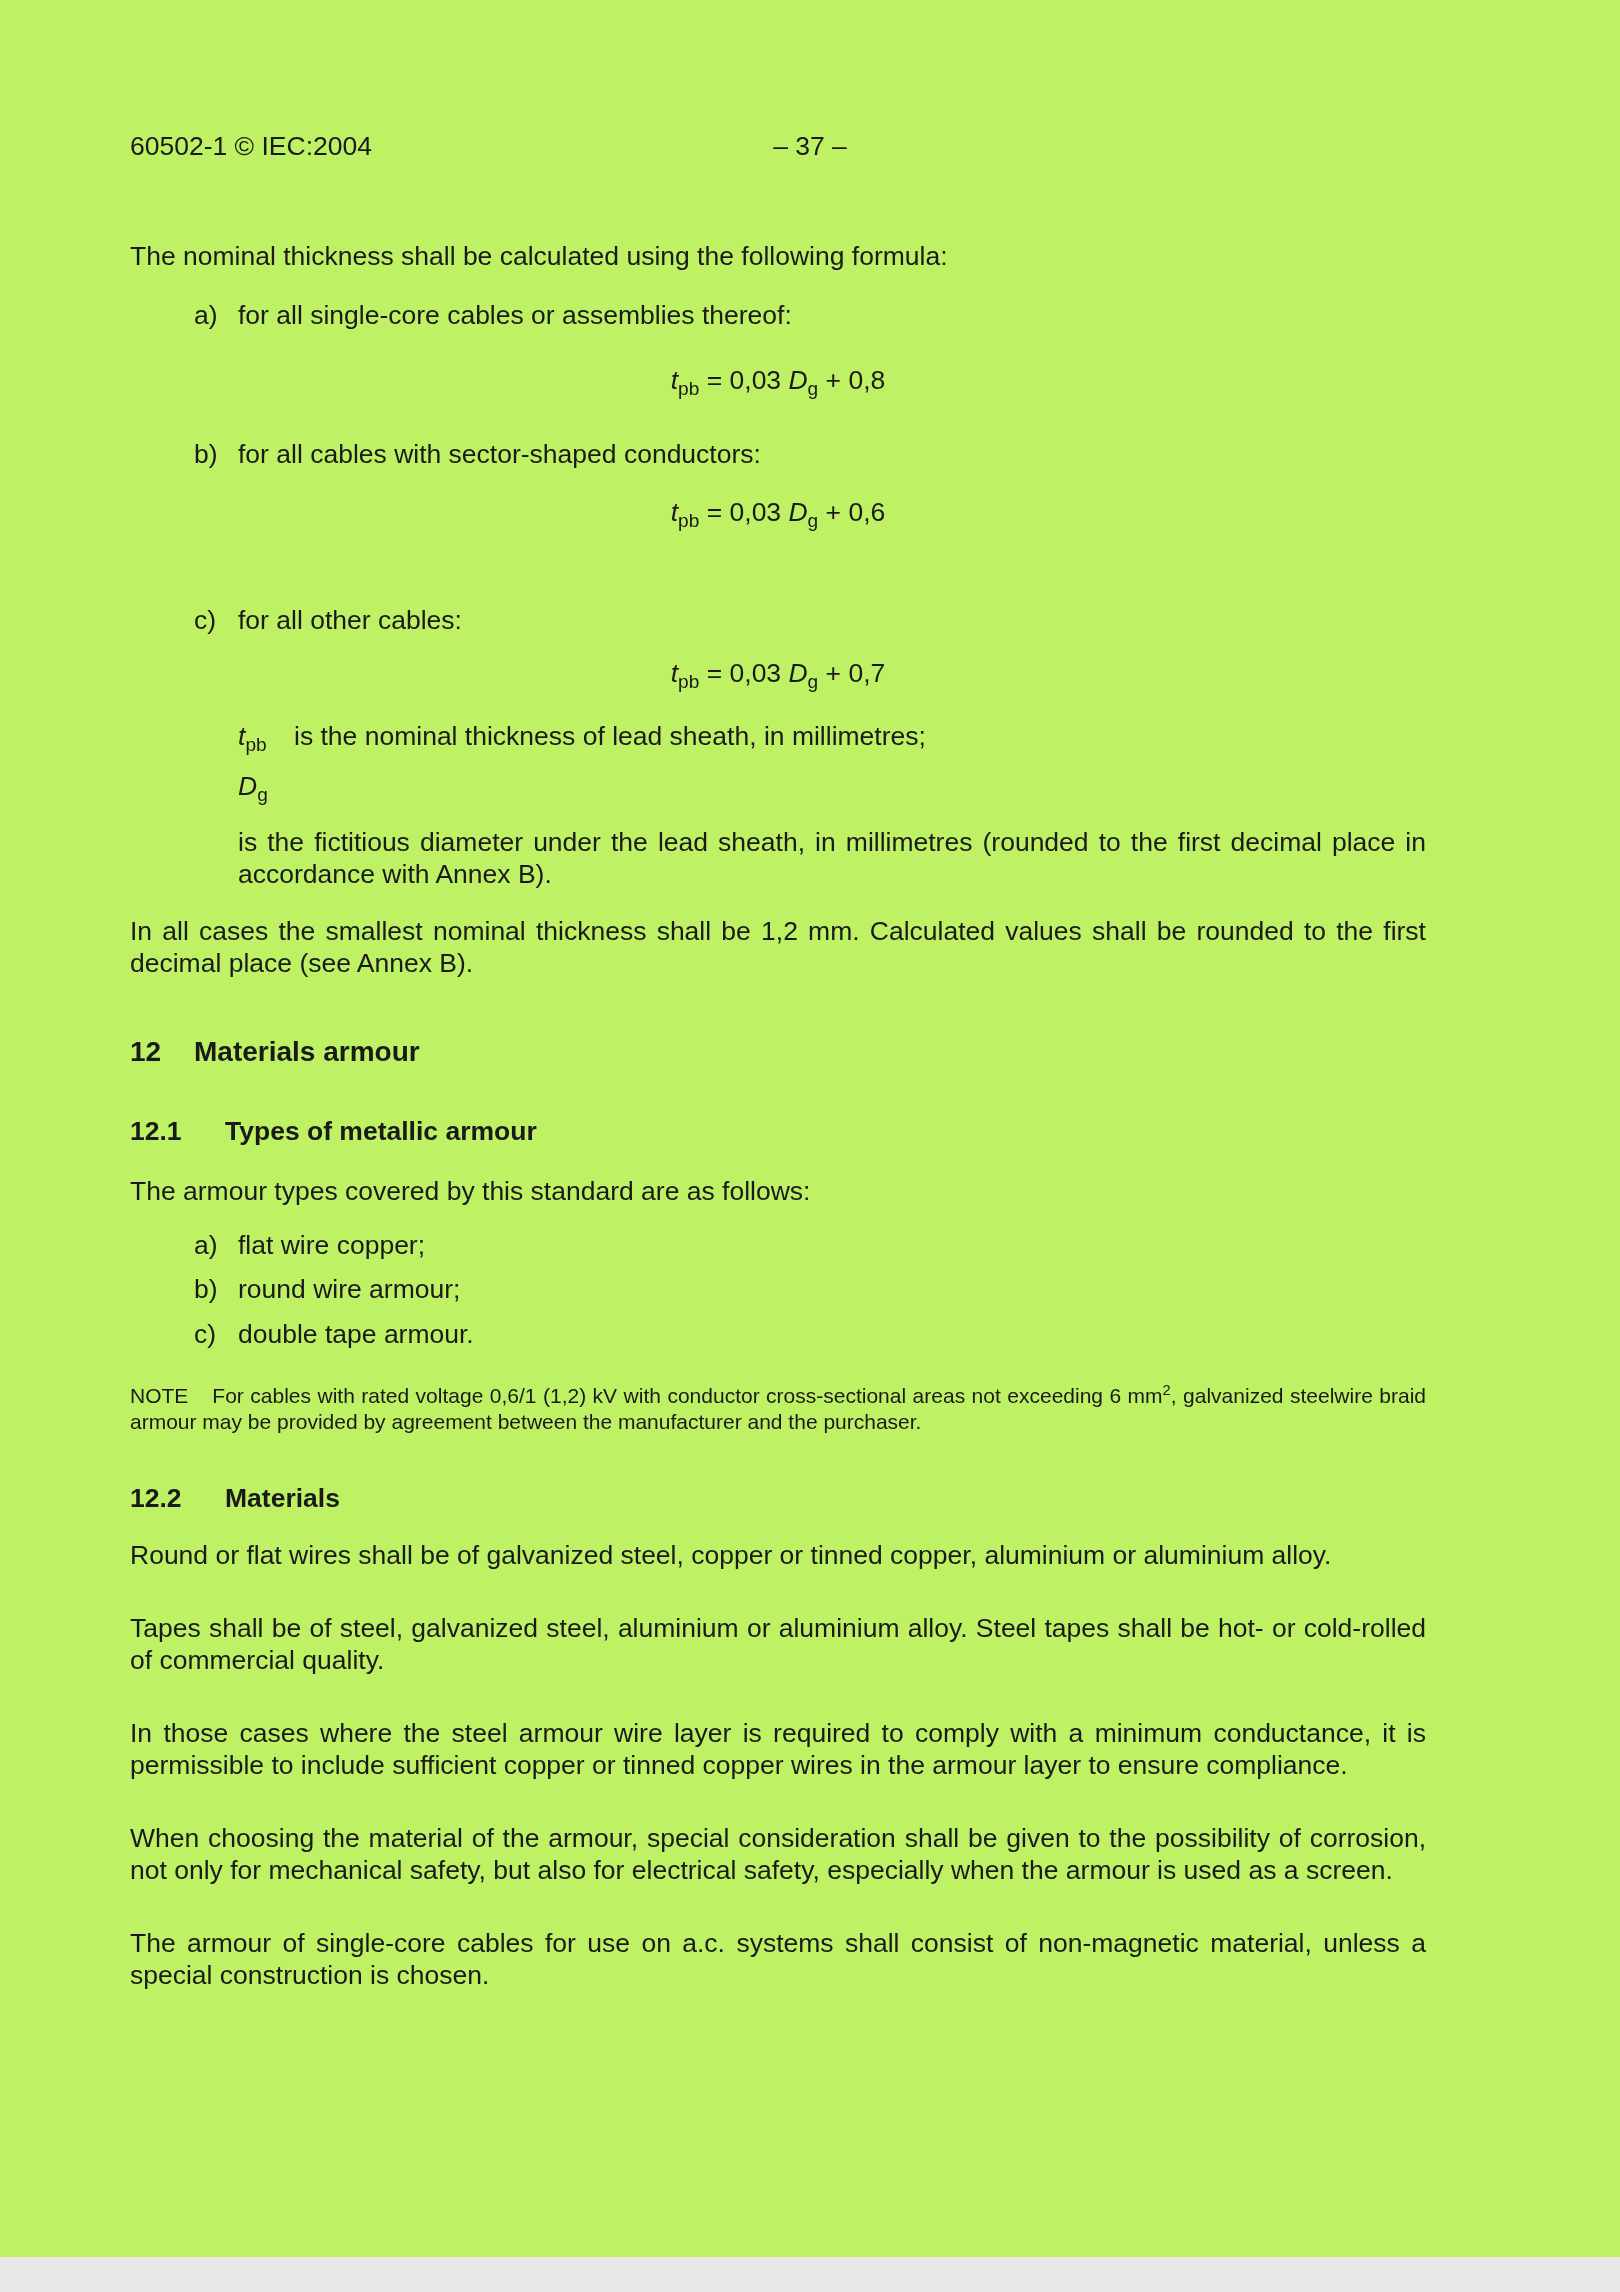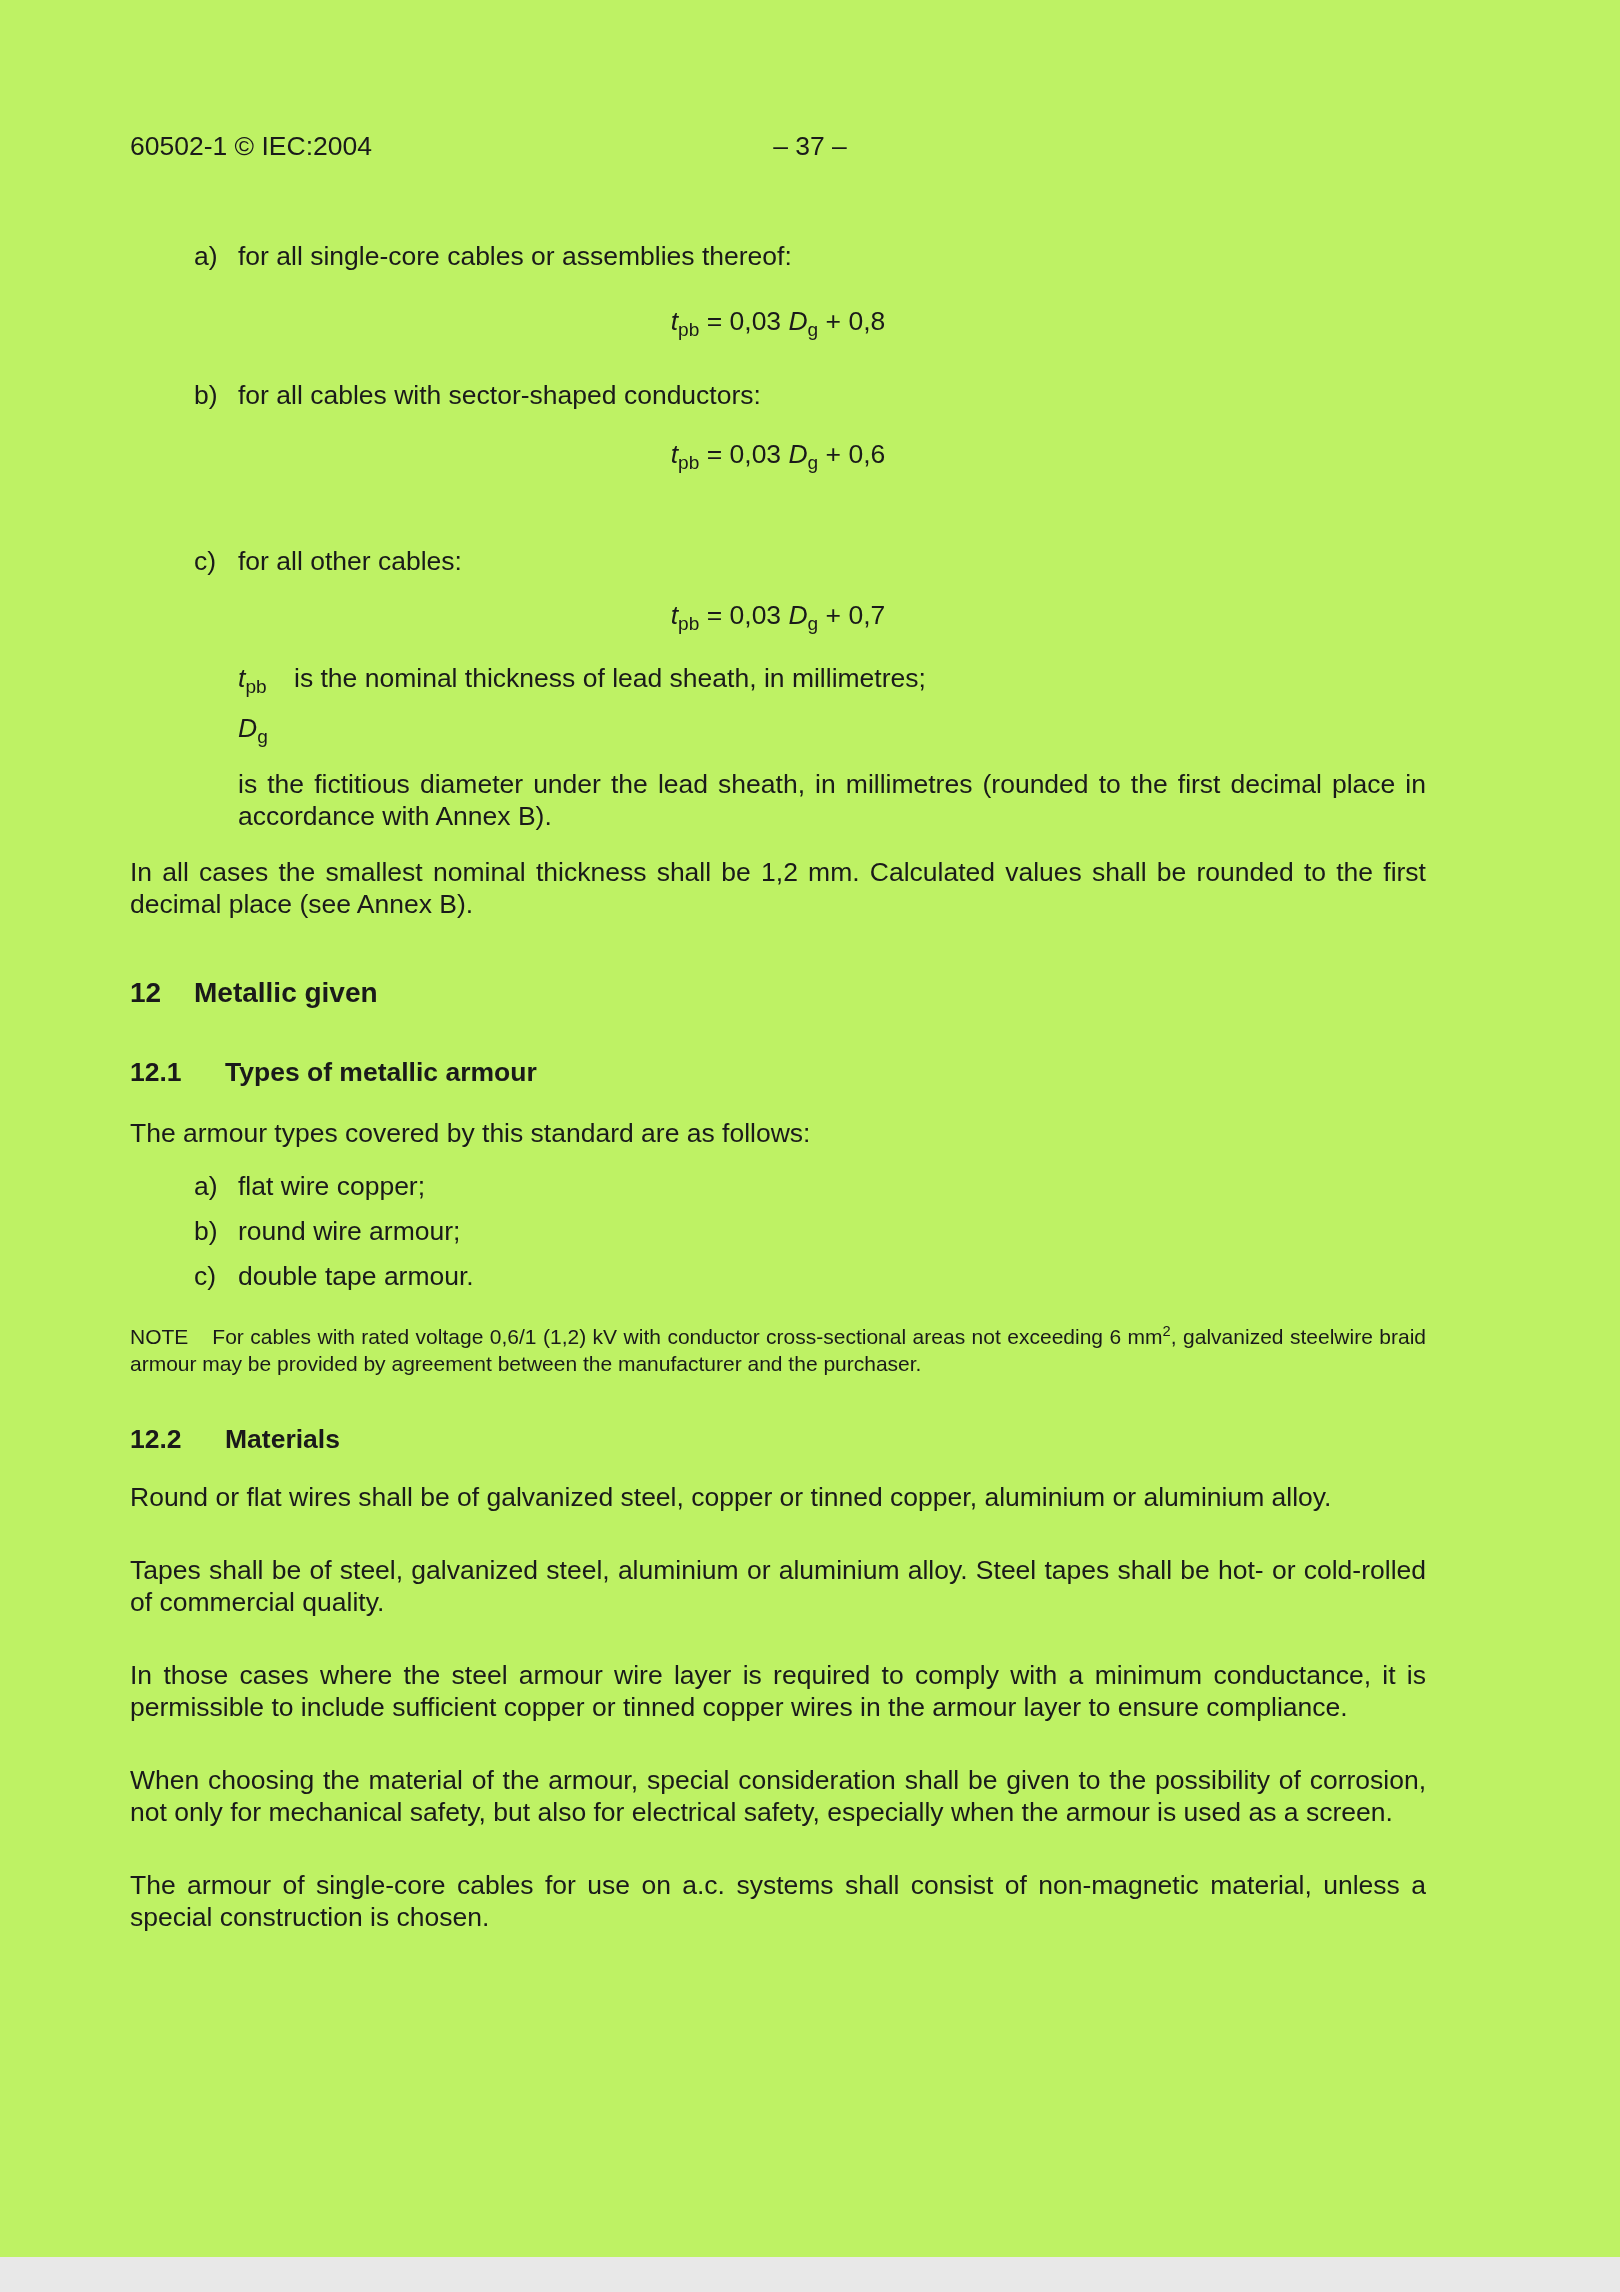--- a/index.html
+++ b/index.html
@@ -76,20 +76,21 @@
 </head>
 <body>
 
 <div class="page">
 
   <div class="doc-header">
     <span class="doc-ref">60502-1 © IEC:2004</span>
     <span class="page-num">– 37 –</span>
   </div>
 
+  <p class="intro-p">The nominal thickness shall be calculated using the following formula:</p>
 
   <div class="case">
     <span class="case-label">a)</span>
     <span class="case-desc">for all single-core cables or assemblies thereof:</span>
   </div>
   <div class="formula f-a"><span class="fvar">t</span><sub>pb</sub><span> = 0,03 </span><span class="fvar">D</span><sub>g</sub><span> + 0,8</span></div>
 
   <div class="case">
     <span class="case-label">b)</span>
     <span class="case-desc">for all cables with sector-shaped conductors:</span>
@@ -111,21 +112,21 @@
     <div class="def-row">
       <span class="def-sym"><span>D</span><sub>g</sub></span>
       <span class="def-text">is the fictitious diameter under the lead sheath, in millimetres (rounded to the first decimal place in accordance with Annex B).</span>
     </div>
   </div>
 
   <p class="closing-p jst">In all cases the smallest nominal thickness shall be 1,2 mm. Calculated values shall be rounded to the first decimal place (see Annex B).</p>
 
   <div class="h-clause">
     <span class="h-num">12</span>
-    <span class="h-title">Metallic given</span>
+    <span class="h-title">Materials armour</span>
   </div>
 
   <div class="h-sub">
     <span class="h-num">12.1</span>
     <span class="h-title">Types of metallic armour</span>
   </div>
 
   <p class="s-intro">The armour types covered by this standard are as follows:</p>
 
   <div class="armour-list">

